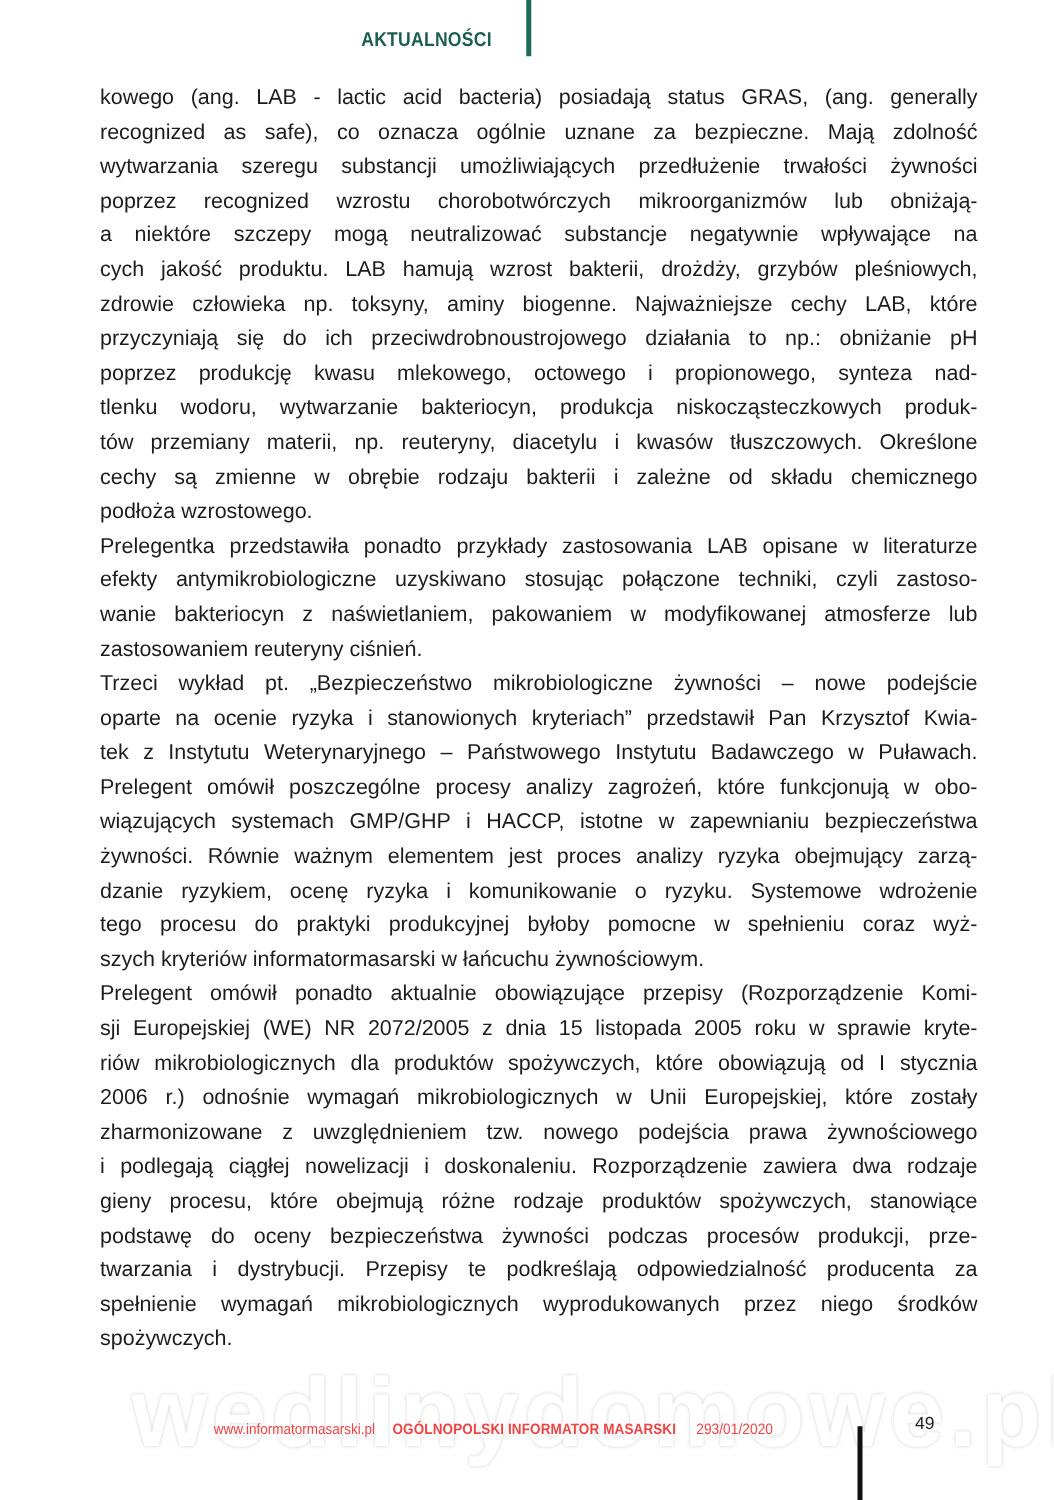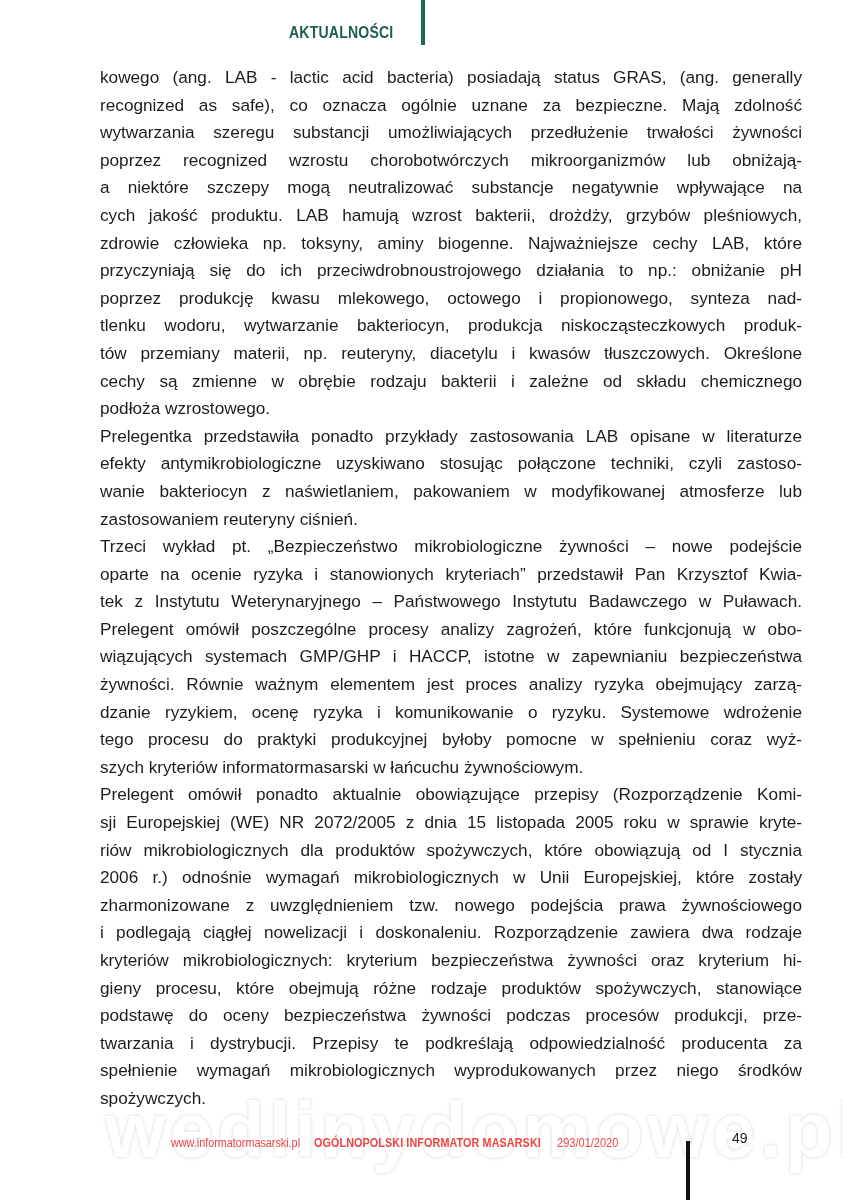--- a/index.html
+++ b/index.html
@@ -2,21 +2,21 @@
 <html><head>
   <meta charset="utf-8">
   <style>
     html, body { margin: 0; padding: 0; background: #ffffff; }
     body { width: 843px; height: 1200px; position: relative; overflow: hidden; font-family: "Liberation Sans", sans-serif; color: #1c1c1c; }
     .header-title { position: absolute; left: 289px; top: 24px; font-family: "Liberation Sans", sans-serif; font-weight: bold; font-size: 16px; letter-spacing: 0.2px; color: #1e5e50; transform: scaleX(0.88); transform-origin: left top; }
     .header-bar { position: absolute; left: 421px; top: 0; width: 4px; height: 45px; background: #1e6a5a; }
     .body-text { position: absolute; left: 80px; top: 64px; width: 702px; font-size: 17.2px; line-height: 27.6px; }
     .line { display: block; text-align: justify; text-align-last: justify; white-space: nowrap; height: 27.6px; overflow: visible; }
     .line.last { text-align-last: left; }
-    .line span.j { display: block; width: 100%; text-align: justify; text-align-last: justify; margin-left: 20px; }
+    .line span.j { display: block; width: 100%; text-align: justify; text-align-last: justify; }
     .line.last span.j { text-align-last: left; }
     .watermark { position: absolute; left: 105px; top: 1085px; font-family: "Liberation Sans", sans-serif; font-weight: bold; font-size: 78px; letter-spacing: 4px; color: #ffffff; text-shadow: 0 0 2px #d8d8d8, 0 0 4px #e4e4e4; opacity: 0.92; white-space: nowrap; }
     .footer { position: absolute; left: 171px; top: 1136px; font-size: 12px; white-space: nowrap; color: #ef4444; }
     .footer .url { font-size: 12px; transform: scaleX(0.9); display: inline-block; transform-origin: left; margin-right: 2px; }
     .footer .pub { font-weight: bold; font-size: 12px; letter-spacing: 0.1px; margin-left: -6px; display: inline-block; transform: scaleX(0.9); transform-origin: left; }
     .footer .issue { font-size: 12px; display: inline-block; margin-left: -12px; transform: scaleX(0.92); transform-origin: left; }
     .footer-bar { position: absolute; left: 686px; top: 1141px; width: 4px; height: 59px; background: #111; }
     .page-num { position: absolute; left: 732px; top: 1130px; font-size: 14px; color: #222; }
   </style>
 </head>
@@ -116,23 +116,20 @@
   <div class="line">
       <span class="j">2006 r.) odnośnie wymagań mikrobiologicznych w Unii Europejskiej, które zostały</span>
     </div>
   <div class="line">
       <span class="j">zharmonizowane z uwzględnieniem tzw. nowego podejścia prawa żywnościowego</span>
     </div>
   <div class="line">
       <span class="j">i podlegają ciągłej nowelizacji i doskonaleniu. Rozporządzenie zawiera dwa rodzaje</span>
     </div>
   <div class="line">
-      <span class="j">kryteriów mikrobiologicznych: kryterium bezpieczeństwa żywności oraz kryterium hi-</span>
-    </div>
-  <div class="line">
       <span class="j">gieny procesu, które obejmują różne rodzaje produktów spożywczych, stanowiące</span>
     </div>
   <div class="line">
       <span class="j">podstawę do oceny bezpieczeństwa żywności podczas procesów produkcji, prze-</span>
     </div>
   <div class="line">
       <span class="j">twarzania i dystrybucji. Przepisy te podkreślają odpowiedzialność producenta za</span>
     </div>
   <div class="line">
       <span class="j">spełnienie wymagań mikrobiologicznych wyprodukowanych przez niego środków</span>

